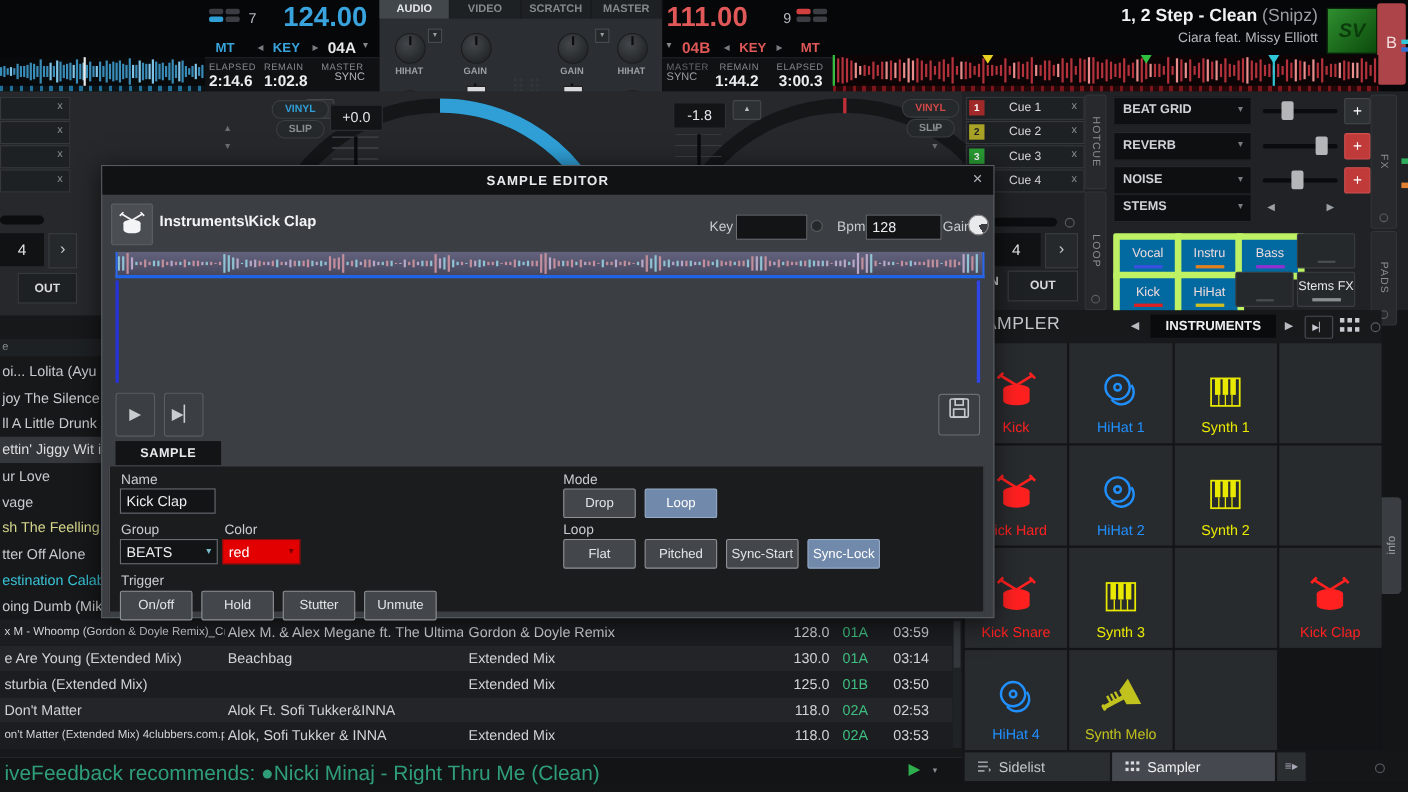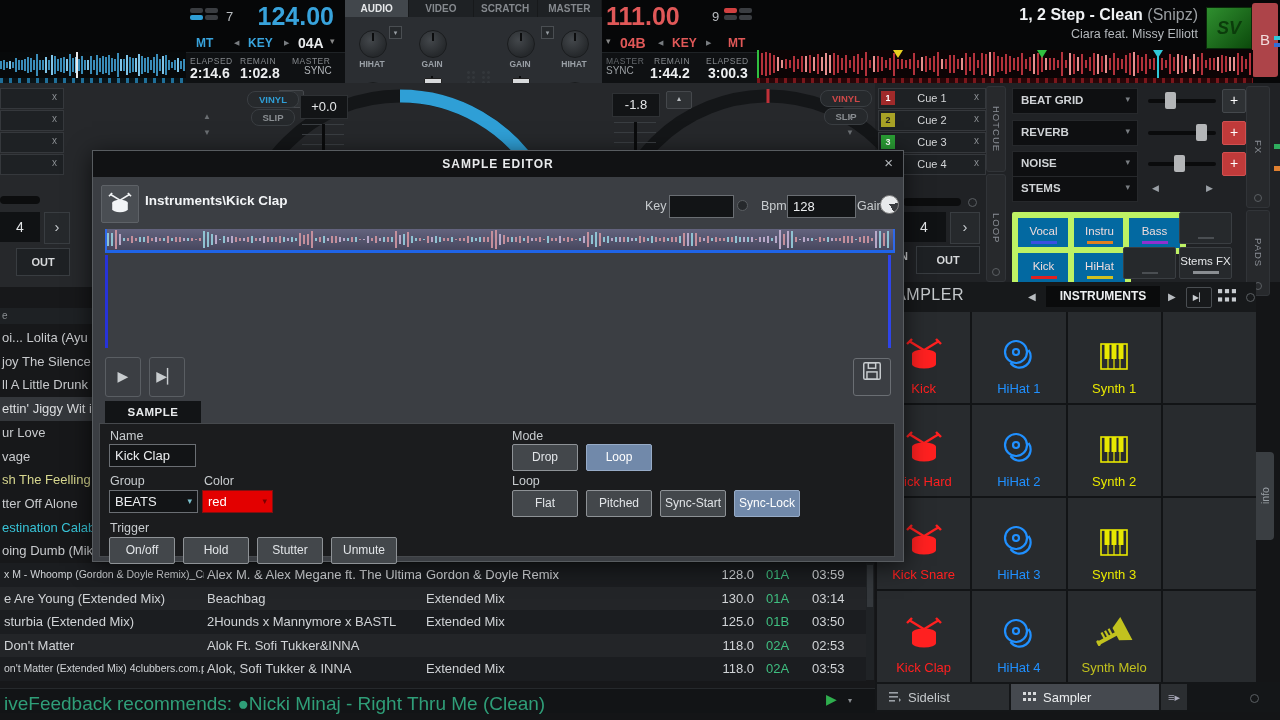--- a/index.html
+++ b/index.html
@@ -615,28 +615,20 @@
               <line x1="35" y1="5" x2="17" y2="16"></line>
               <line x1="3" y1="8" x2="8" y2="3"></line>
               <line x1="32" y1="3" x2="37" y2="8"></line>
             </g>
             <ellipse cx="20" cy="18" rx="12" ry="4.5" fill="#ff2020"></ellipse>
             <path d="M8 18 v10 a12 4.5 0 0 0 24 0 v-10 z" fill="#ff2020"></path>
           </svg></div>
         <div class="plabel" style="color: rgb(255, 32, 32);">Kick Snare</div>
       </div>
       <div class="pad">
-        <div class="icn"><svg width="40" height="40" viewBox="0 0 40 40" fill="none" stroke="#2090ff" stroke-width="2.2">
-            <circle cx="17" cy="16" r="11"></circle>
-            <circle cx="17" cy="16" r="3"></circle>
-            <path d="M29.5 14 a11 11 0 1 1 -18 13"></path>
-          </svg></div>
-        <div class="plabel" style="color: rgb(32, 144, 255);">HiHat 3</div>
-      </div>
-      <div class="pad">
         <div class="icn"><svg width="40" height="40" viewBox="0 0 40 40">
             <rect x="7" y="8" width="26" height="25" fill="none" stroke="#e8e800" stroke-width="1.6"></rect>
             <rect x="10.5" y="8" width="5" height="15" fill="#e8e800"></rect>
             <rect x="17.5" y="8" width="5" height="15" fill="#e8e800"></rect>
             <rect x="24.5" y="8" width="5" height="15" fill="#e8e800"></rect>
             <line x1="14" y1="23" x2="14" y2="33" stroke="#e8e800" stroke-width="1.2"></line>
             <line x1="20" y1="23" x2="20" y2="33" stroke="#e8e800" stroke-width="1.2"></line>
             <line x1="26" y1="23" x2="26" y2="33" stroke="#e8e800" stroke-width="1.2"></line>
           </svg></div>
         <div class="plabel" style="color: rgb(232, 232, 0);">Synth 3</div>
@@ -730,21 +722,20 @@
       <div class="trow" style="top: 586.5px; background: rgb(35, 37, 40);">
         <div class="c" style="left: 207px; width: 214px;">Beachbag</div>
         <div class="c" style="left: 4px; width: 200px;">e Are Young (Extended Mix)</div>
         <div class="c" style="left: 426px; width: 230px;">Extended Mix</div>
         <div class="c" style="left: 688px; width: 66px; text-align: right;">130.0</div>
         <div class="c" style="left: 766px; width: 44px; color: rgb(63, 191, 128);">01A</div>
         <div class="c" style="left: 812px; width: 48px;">03:14</div>
       </div>
       <div class="trow" style="top: 610px; background: rgb(27, 29, 32);">
         <div class="c" style="left: 4px; width: 200px;">sturbia (Extended Mix)</div>
-        <div class="c" style="left: 207px; width: 214px;">2Hounds x Mannymore x BASTL</div>
         <div class="c" style="left: 426px; width: 230px;">Extended Mix</div>
         <div class="c" style="left: 688px; width: 66px; text-align: right;">125.0</div>
         <div class="c" style="left: 766px; width: 44px; color: rgb(63, 191, 128);">01B</div>
         <div class="c" style="left: 812px; width: 48px;">03:50</div>
       </div>
       <div class="trow" style="top: 633.5px; background: rgb(35, 37, 40);">
         <div class="c" style="left: 4px; width: 200px;">Don't Matter</div>
         <div class="c" style="left: 207px; width: 214px;">Alok Ft. Sofi Tukker&amp;INNA</div>
         <div class="c" style="left: 426px; width: 230px;"></div>
         <div class="c" style="left: 688px; width: 66px; text-align: right;">118.0</div>

